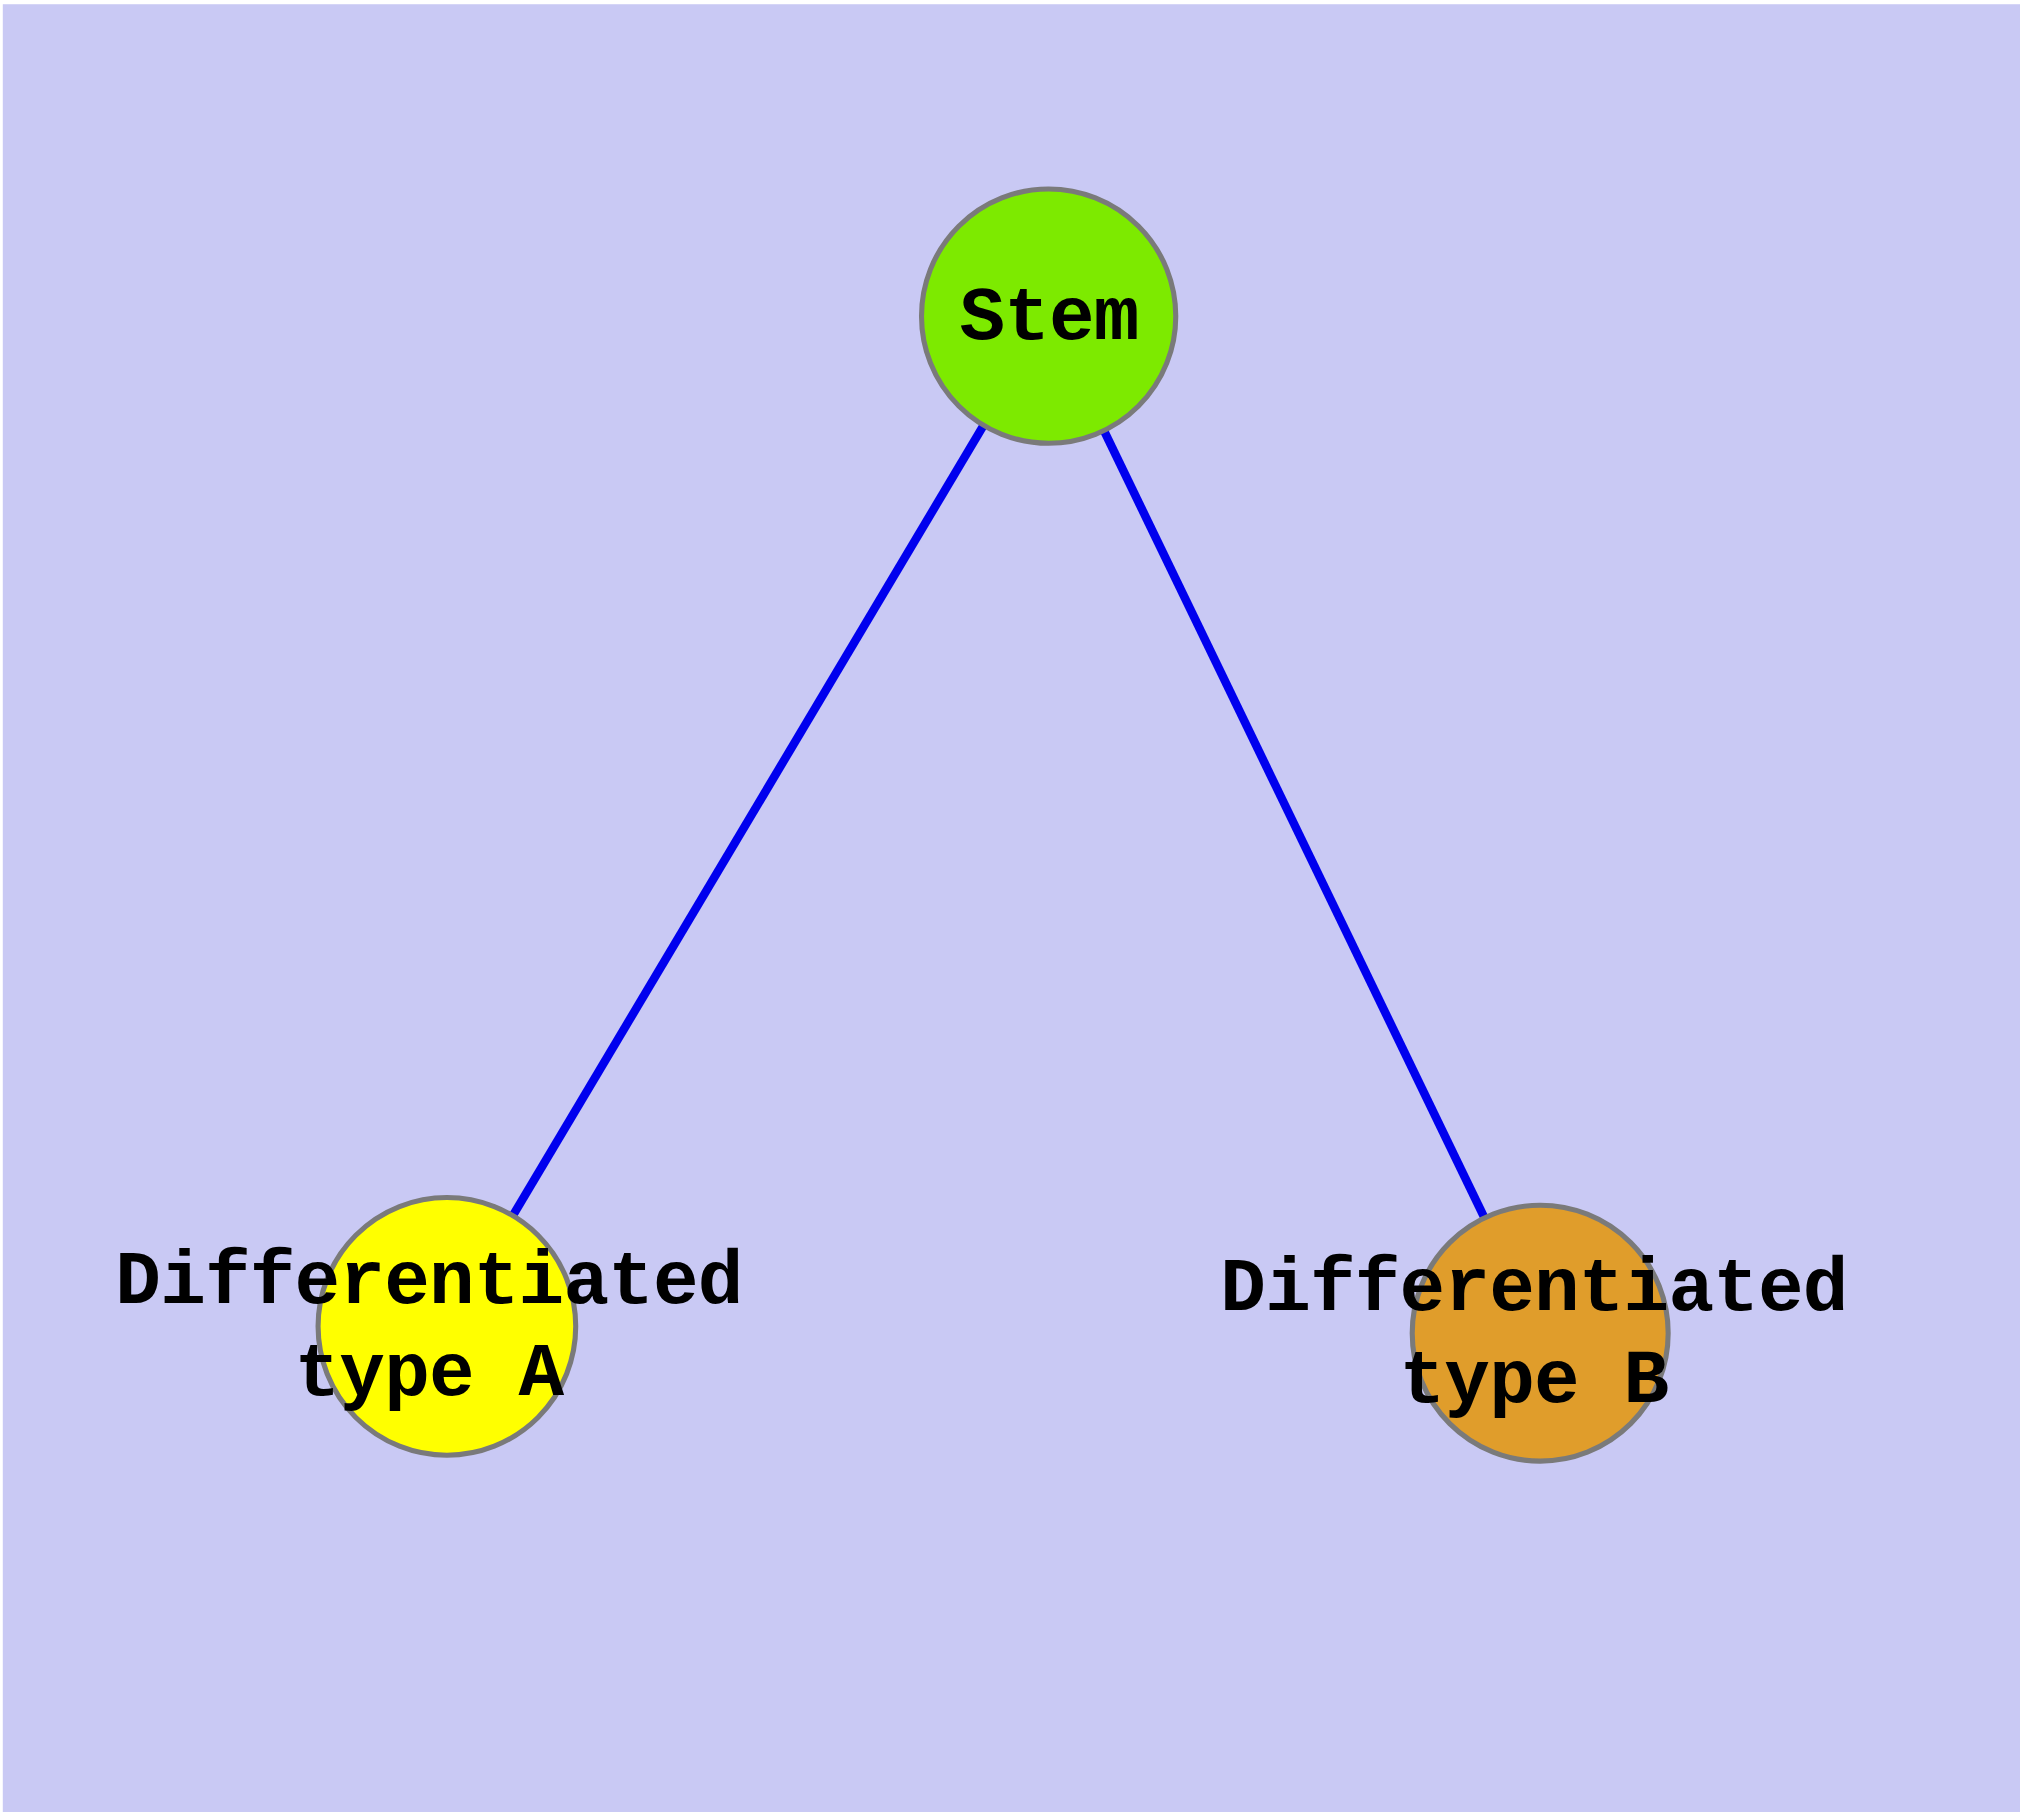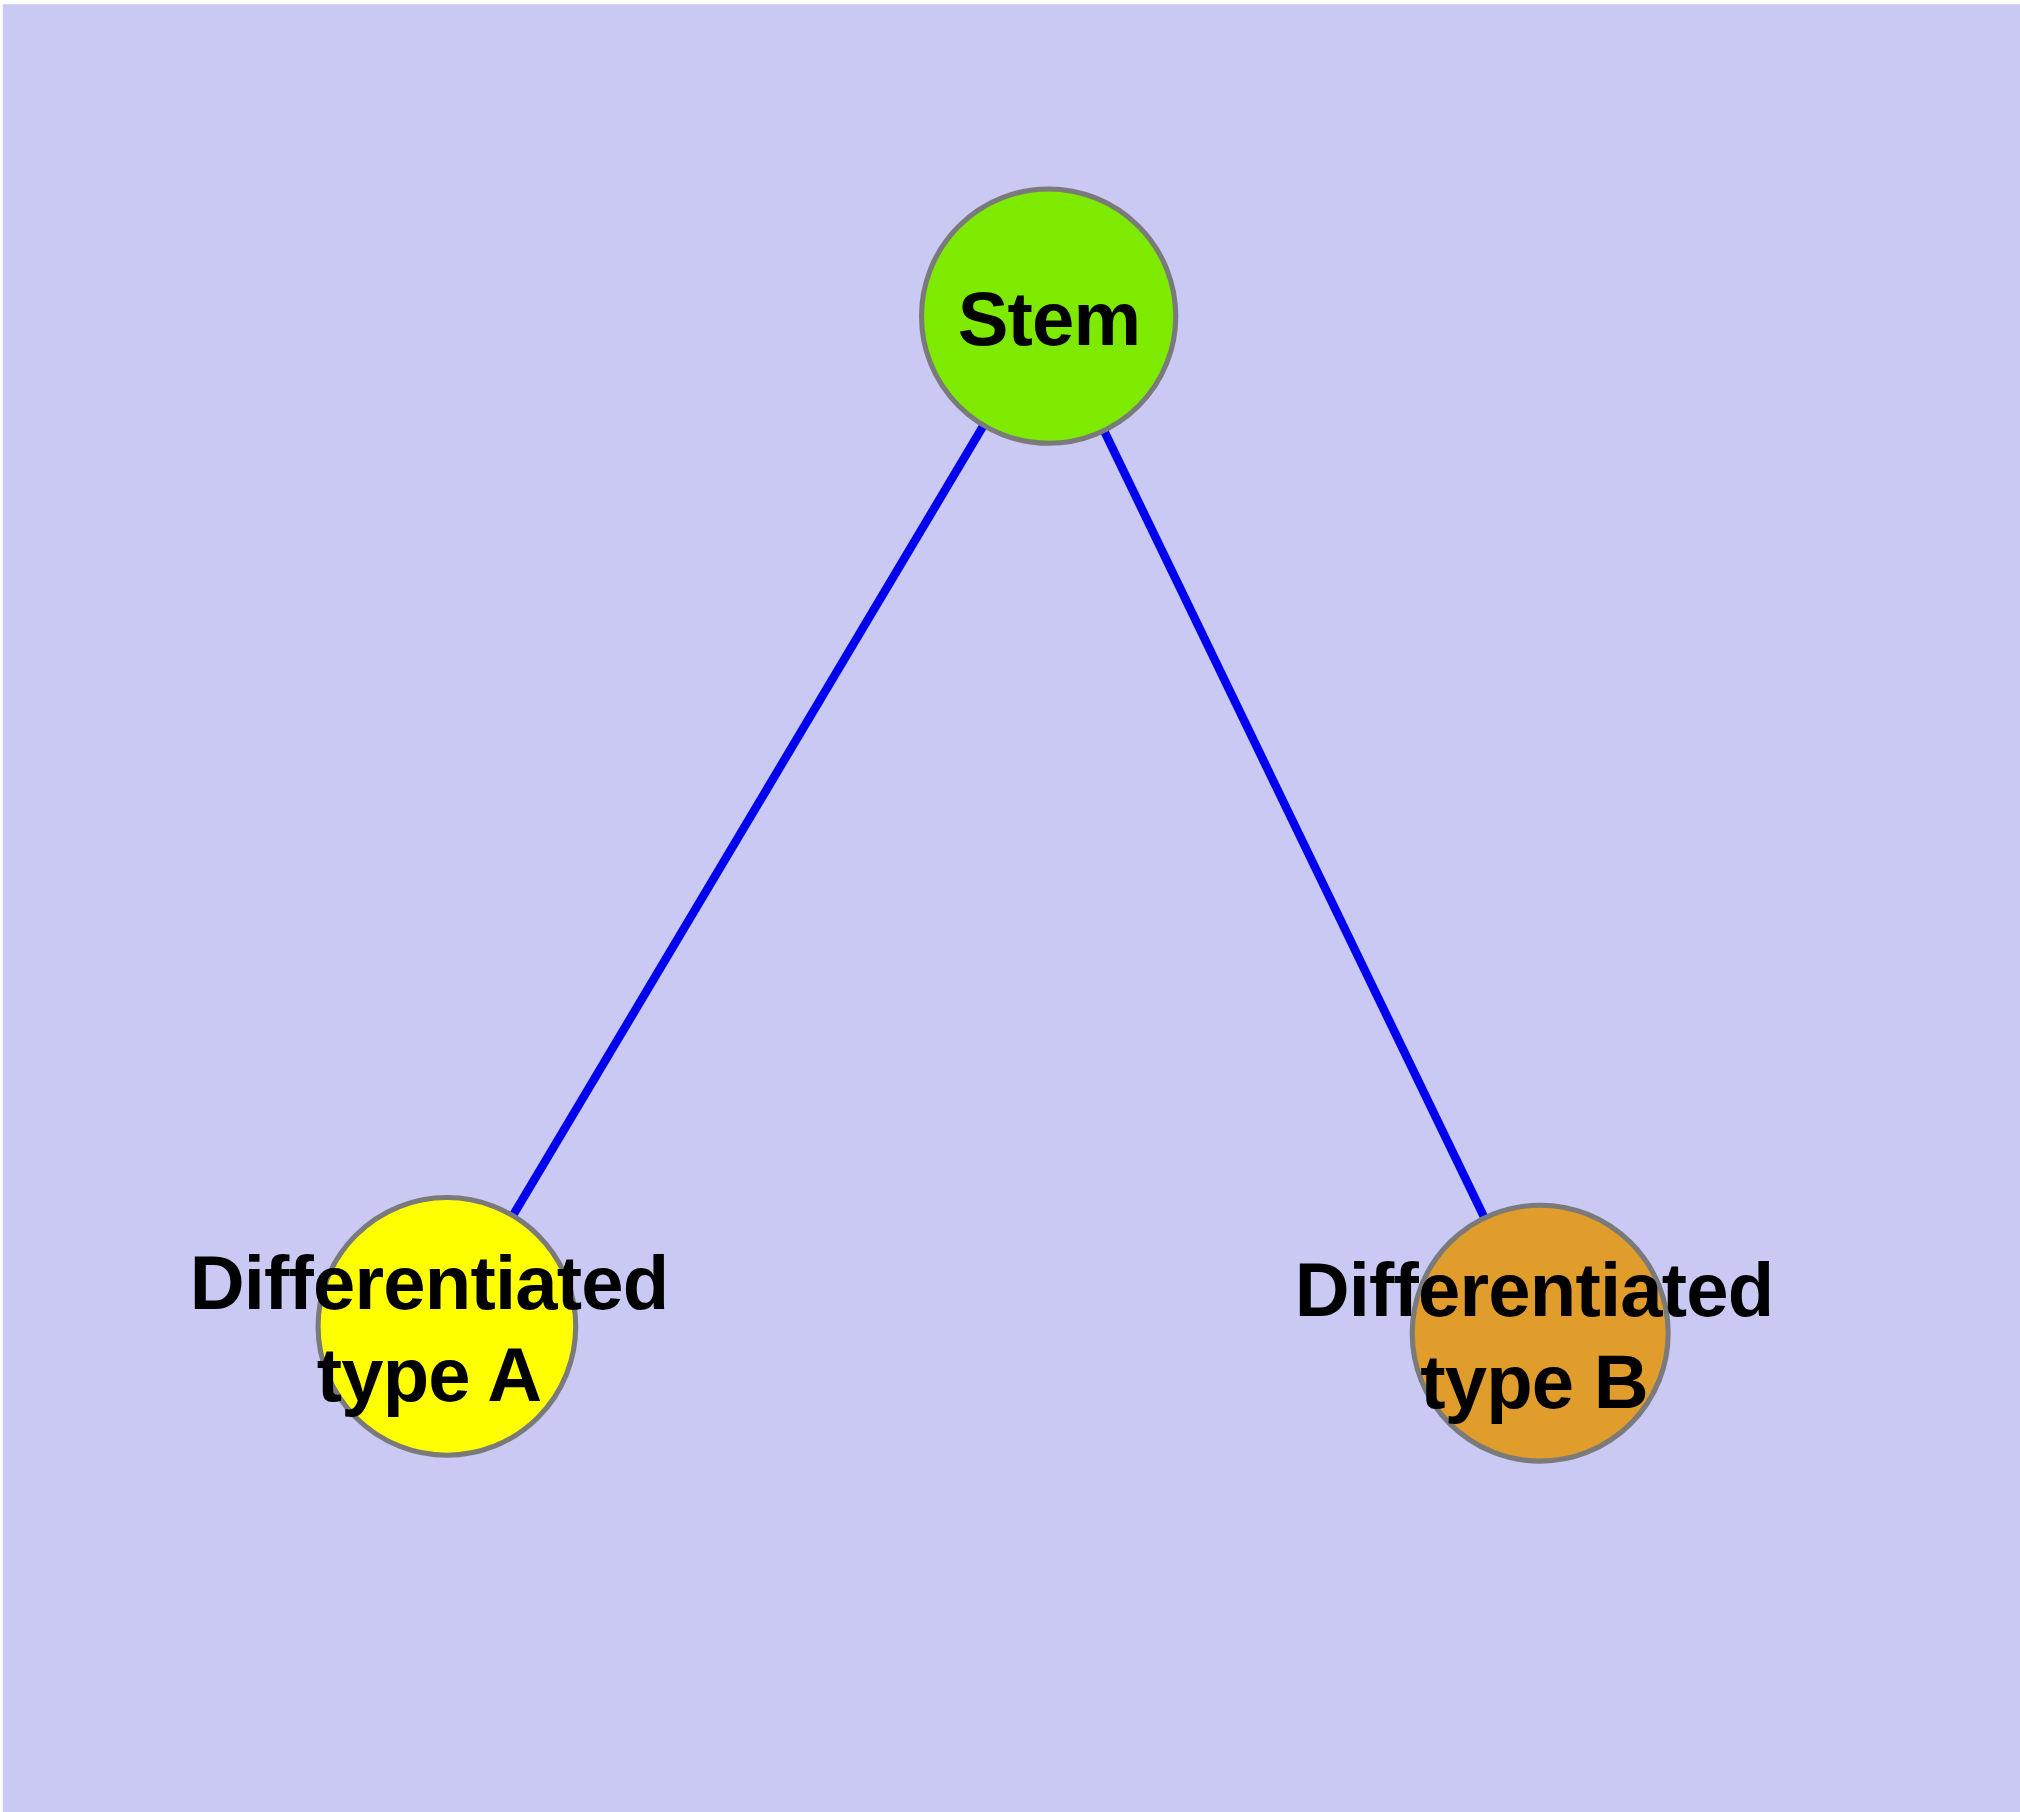--- a/index.html
+++ b/index.html
@@ -12,20 +12,21 @@
     position: relative;
     overflow: hidden;
     font-family: "Liberation Sans", "DejaVu Sans", sans-serif;
   }
   .page {
     position: absolute;
     left: 0;
     top: 0;
     width: 2021px;
     height: 1812px;
+    font-family: Liberation Mono, monospace;
   }
   .graph-svg {
     position: absolute;
     left: 0;
     top: 0;
     display: block;
   }
   .node-label {
     position: absolute;
     transform: translate(-50%, -50%);

